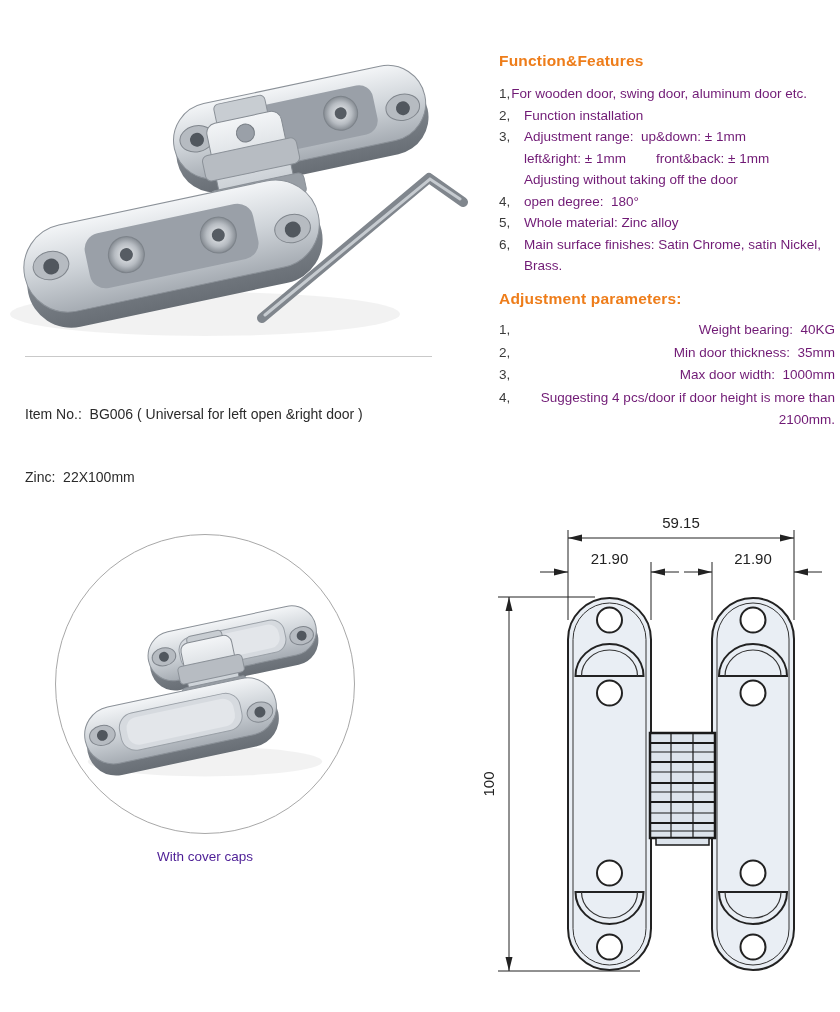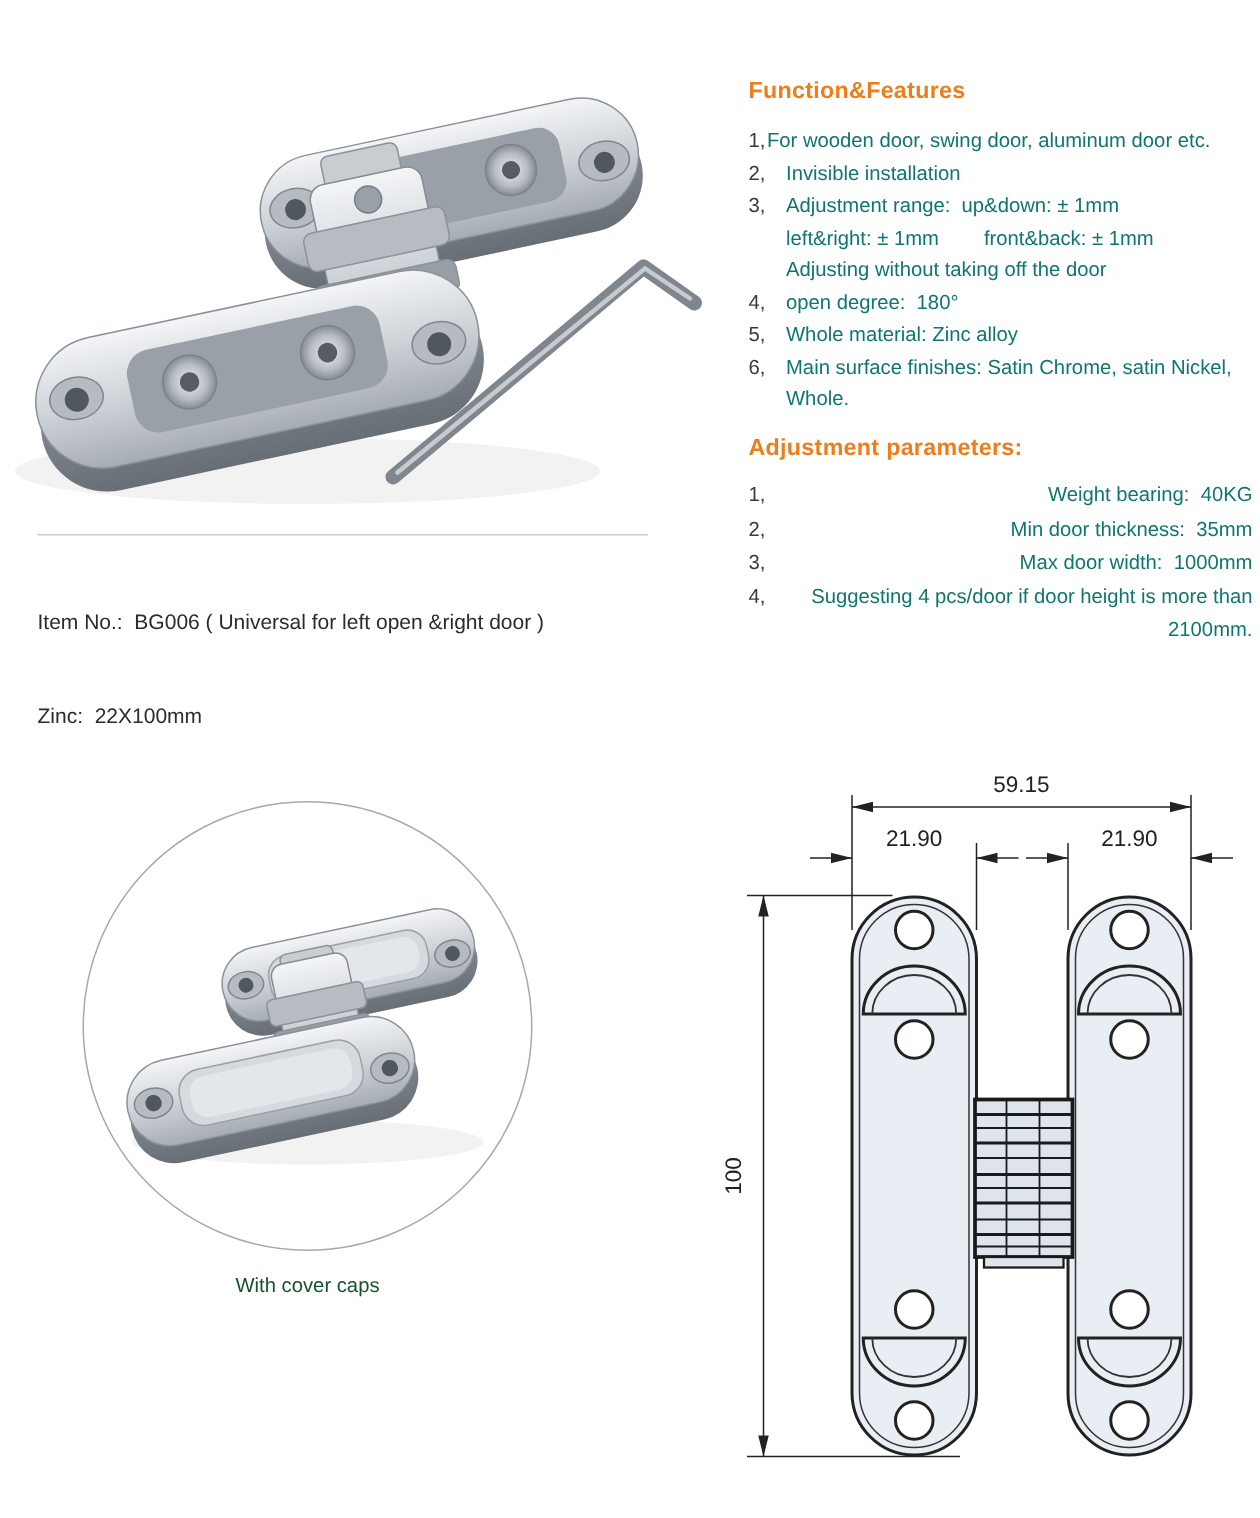--- a/index.html
+++ b/index.html
@@ -20,27 +20,27 @@
   .features .list { margin-top:13px; }
   .features .ln { line-height:21.5px; }
   .tech { position:absolute; left:499px; top:290px; width:336px; }
   .tech .list { margin-top:11px; }
   .tech .ln { line-height:22.5px;text-align:right; }
   .li { display:flex; align-items:flex-start; }
   .num { flex:none; width:25px; font-size:13.5px; line-height:21.5px; color:#3a3a3a; }
   .tech .num { line-height:22.5px; }
   .features .li:first-child .num { width:auto; margin-right:1px; }
   .lines { flex:1; }
-  .ln { font-size:13.5px; color:#0f766e; white-space:pre-wrap; }
+  .ln { font-size:13.5px; color:#701a75; white-space:pre-wrap; }
 
   
   .circle-photo { position:absolute; left:55px; top:534px; width:300px; height:300px;
                   border:1px solid #a8a8a8; border-radius:50%; overflow:hidden; background:#fff; }
   .caption { position:absolute; left:55px; top:849px; width:300px; text-align:center;
-             font-size:13.5px; color:#14532d; }
+             font-size:13.5px; color:#4c1d95; }
 
   
   .drawing { position:absolute; left:480px; top:500px; width:360px; height:512px; }
   .drawing text { font-size:15px; fill:#222222; }
 </style>
 </head>
 <body>
 
 <div class="page">
 
@@ -117,21 +117,21 @@
     <div class="list">
       <div class="li">
         <span class="num">1,</span>
         <div class="lines">
             <div class="ln">For wooden door, swing door, aluminum door etc.</div>
           </div>
       </div>
       <div class="li">
         <span class="num">2,</span>
         <div class="lines">
-            <div class="ln">Invisible installation</div>
+            <div class="ln">Function installation</div>
           </div>
       </div>
       <div class="li">
         <span class="num">3,</span>
         <div class="lines">
           <div class="ln">Adjustment range:  up&amp;down: ± 1mm</div>
           <div class="ln">left&amp;right: ± 1mm        front&amp;back: ± 1mm</div>
           <div class="ln">Adjusting without taking off the door</div>
         </div>
       </div>
@@ -144,21 +144,21 @@
       <div class="li">
         <span class="num">5,</span>
         <div class="lines">
             <div class="ln">Whole material: Zinc alloy</div>
           </div>
       </div>
       <div class="li">
         <span class="num">6,</span>
         <div class="lines">
           <div class="ln">Main surface finishes: Satin Chrome, satin Nickel,</div>
-          <div class="ln">Whole.</div>
+          <div class="ln">Brass.</div>
         </div>
       </div>
     </div>
   </section>
 
   <section class="tech">
     <h2 class="col-heading">Adjustment parameters:</h2>
     <div class="list">
       <div class="li">
         <span class="num">1,</span>

